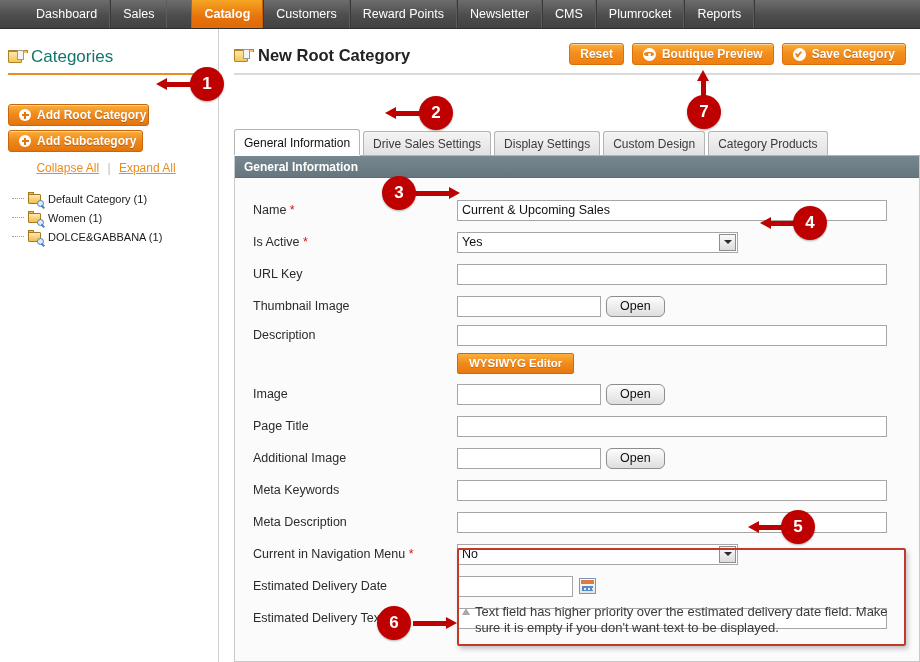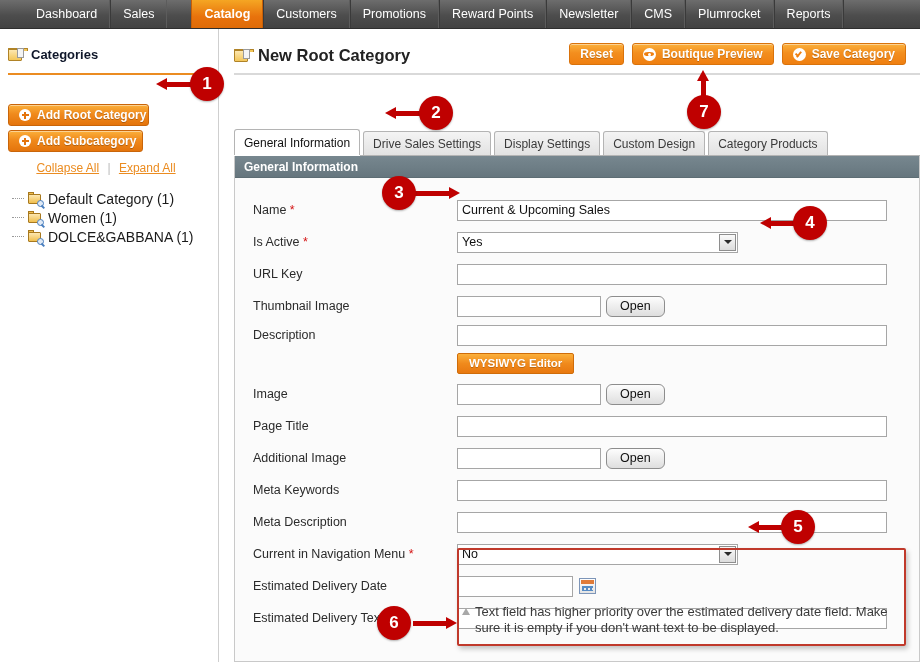--- a/index.html
+++ b/index.html
@@ -40,21 +40,21 @@
   
   #sidebar {
     position: absolute; left: 0; top: 29px; width: 219px; height: 633px;
     background: #ffffff;
     border-right: 1px solid #cfcfcf;
   }
   #catheader {
     position: absolute; left: 8px; top: 18px;
     display: flex; align-items: center; gap: 7px;
   }
-  #catheader .ttl { font-size: 13px; font-weight: bold; color: #0f172a; }
+  #catheader .ttl { font-size: 17px; font-weight: normal; color: #0f766e; }
   #catrule {
     position: absolute; left: 8px; top: 44px; width: 196px; height: 2px;
     background: #eb8c21;
   }
   .folder-ico {
     width: 16px; height: 14px; position: relative; display: inline-block;
   }
   .folder-ico .bk {
     position: absolute; left: 0; top: 1px; width: 14px; height: 12px;
     background: linear-gradient(#fde7b0, #f3c659);
@@ -107,21 +107,21 @@
     text-align: center; font-size: 12px;
   }
   #treelinks a {
     color: #eb8c21; text-decoration: underline; cursor: pointer;
   }
   #treelinks .sep { color: #bbbbbb; margin: 0 5px; }
 
   #tree { position: absolute; left: 12px; top: 160px; width: 205px; }
   .tree-row {
     display: flex; align-items: center; gap: 4px;
-    height: 19px; font-size: 14px; color: #1a1a1a; cursor: pointer;
+    height: 19px; font-size: 11px; color: #1a1a1a; cursor: pointer;
     white-space: nowrap;
   }
   .tree-dash {
     width: 12px; height: 1px; border-top: 1px dotted #9a9a9a; flex: none;
   }
   .cat-ico {
     width: 16px; height: 14px; position: relative; flex: none;
   }
   .cat-ico .bk {
     position: absolute; left: 0; top: 2px; width: 13px; height: 10px;
@@ -355,23 +355,20 @@
   <div class="navitem">
     <span>Sales</span>
   </div>
   <div class="navitem active">
     <span>Catalog</span>
   </div>
   <div class="navitem">
     <span>Customers</span>
   </div>
   <div class="navitem">
-    <span>Promotions</span>
-  </div>
-  <div class="navitem">
     <span>Reward Points</span>
   </div>
   <div class="navitem">
     <span>Newsletter</span>
   </div>
   <div class="navitem">
     <span>CMS</span>
   </div>
   <div class="navitem">
     <span>Plumrocket</span>

